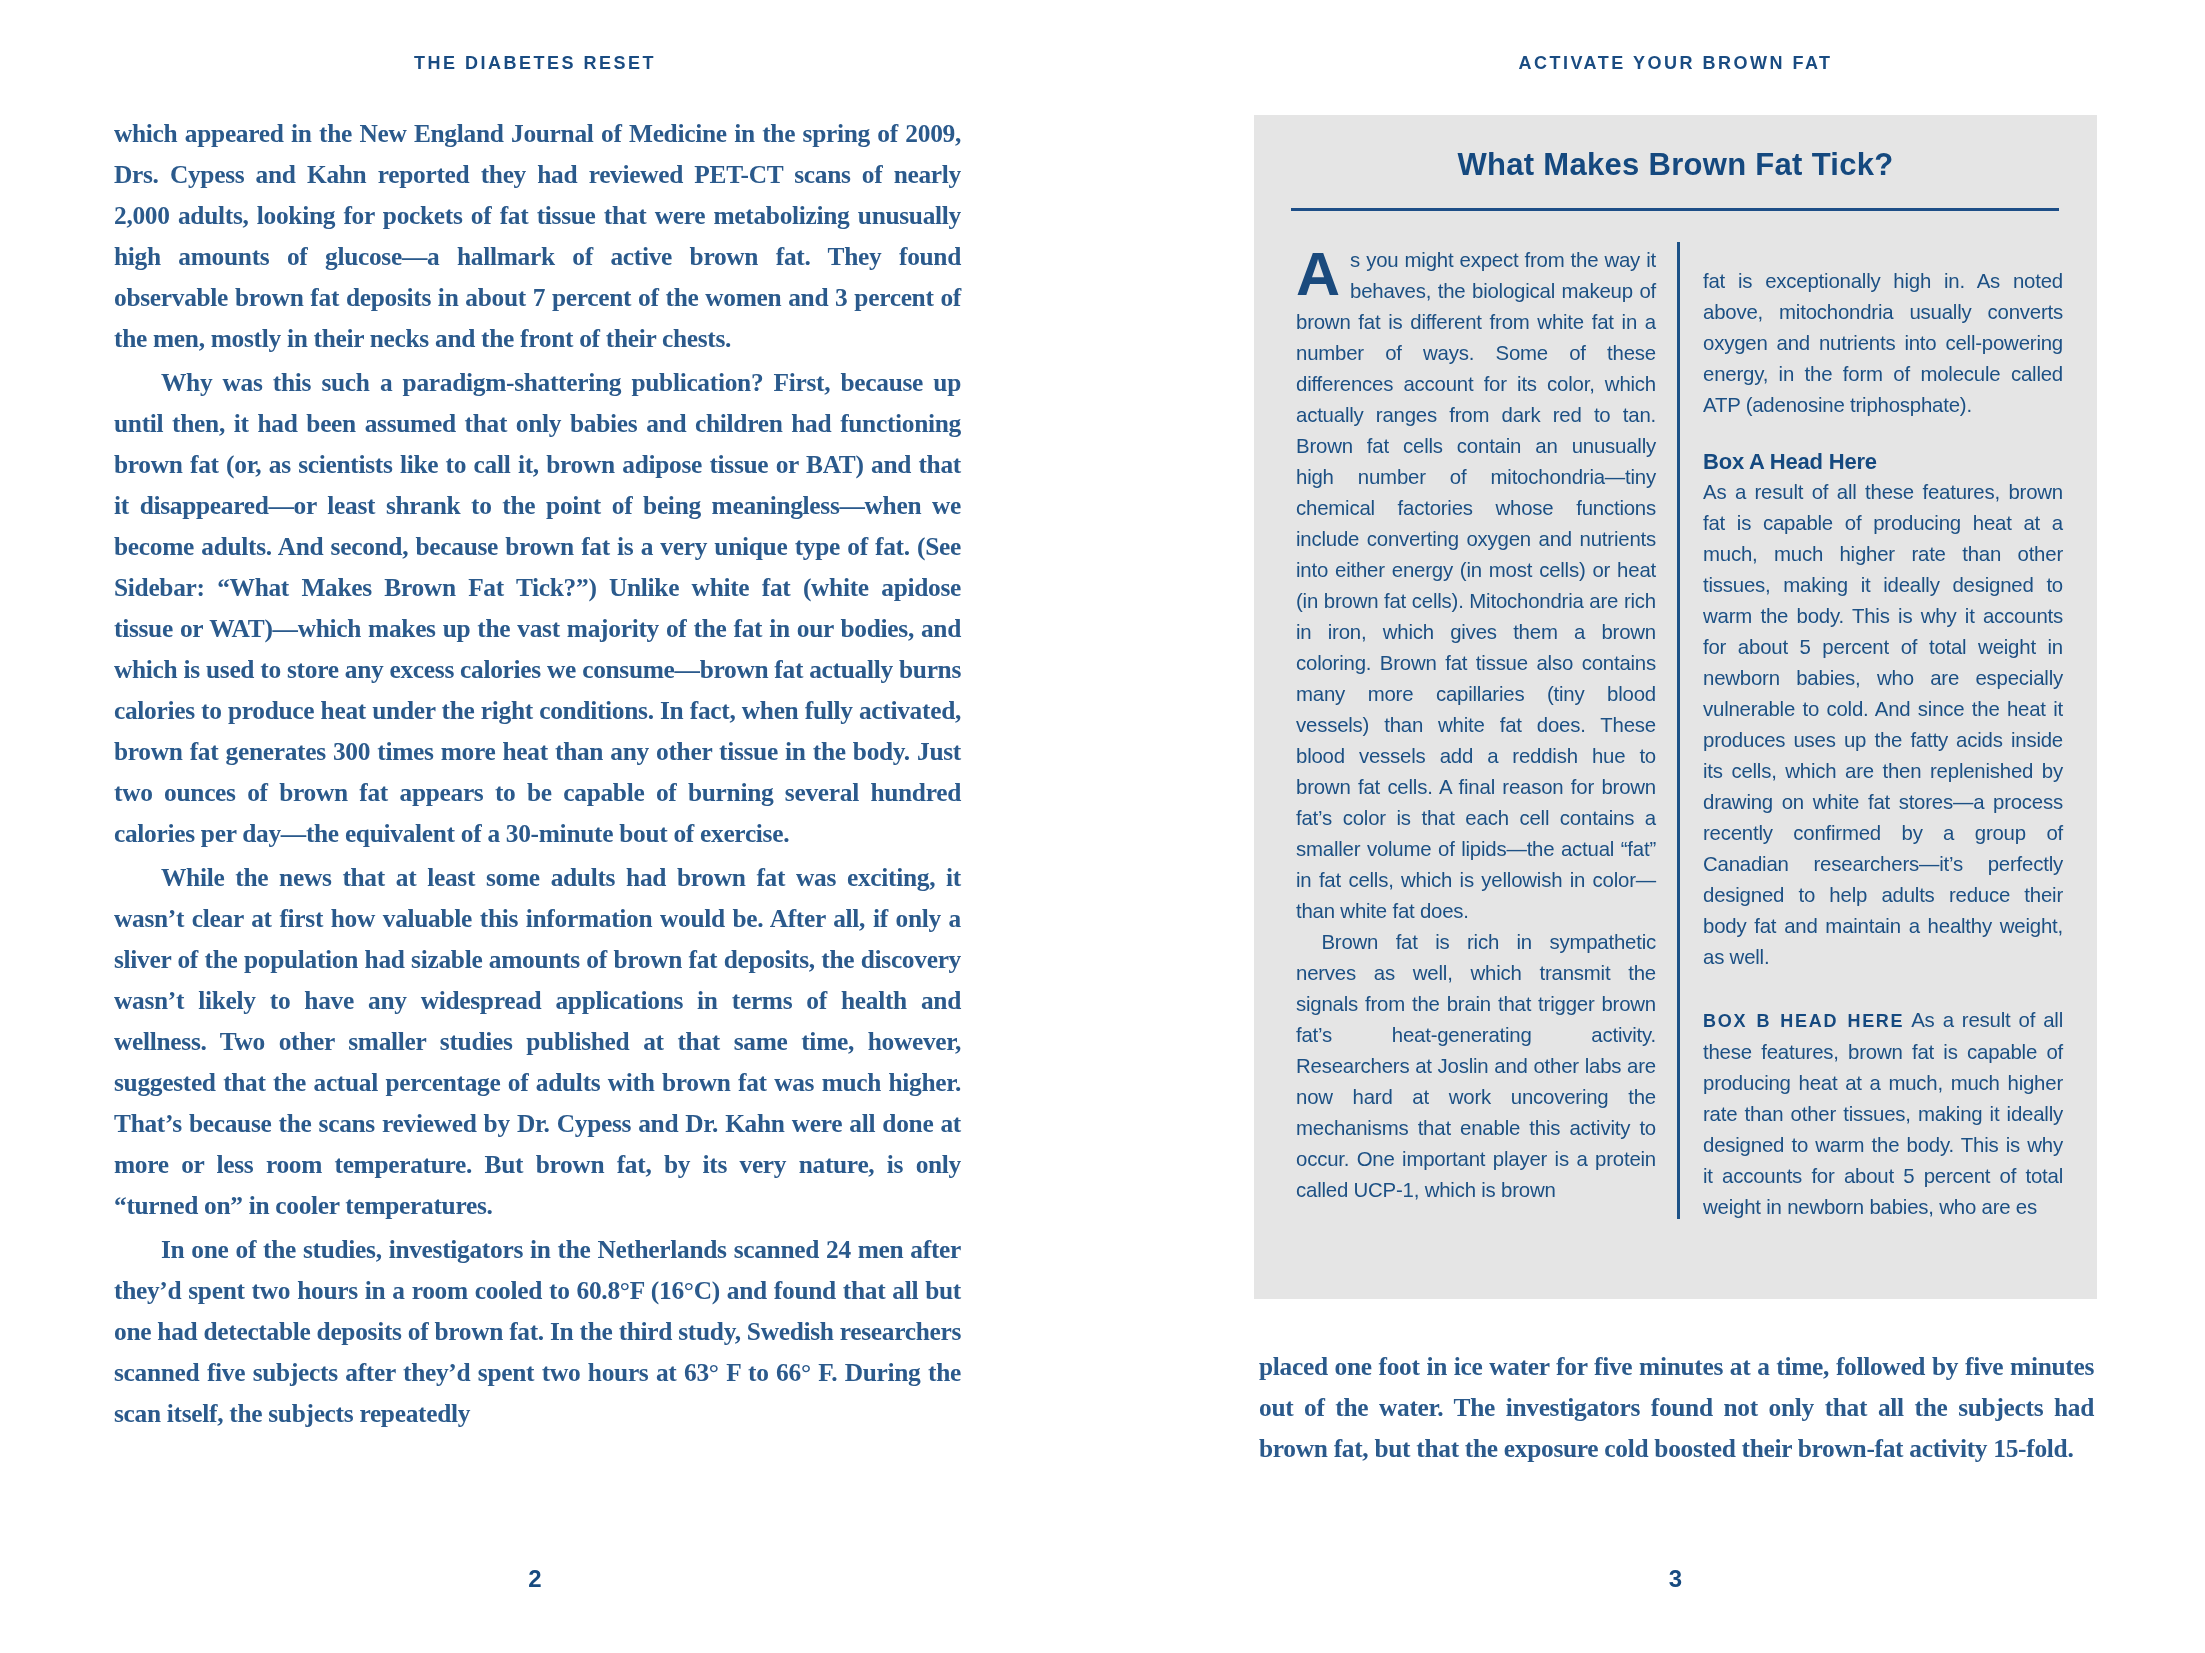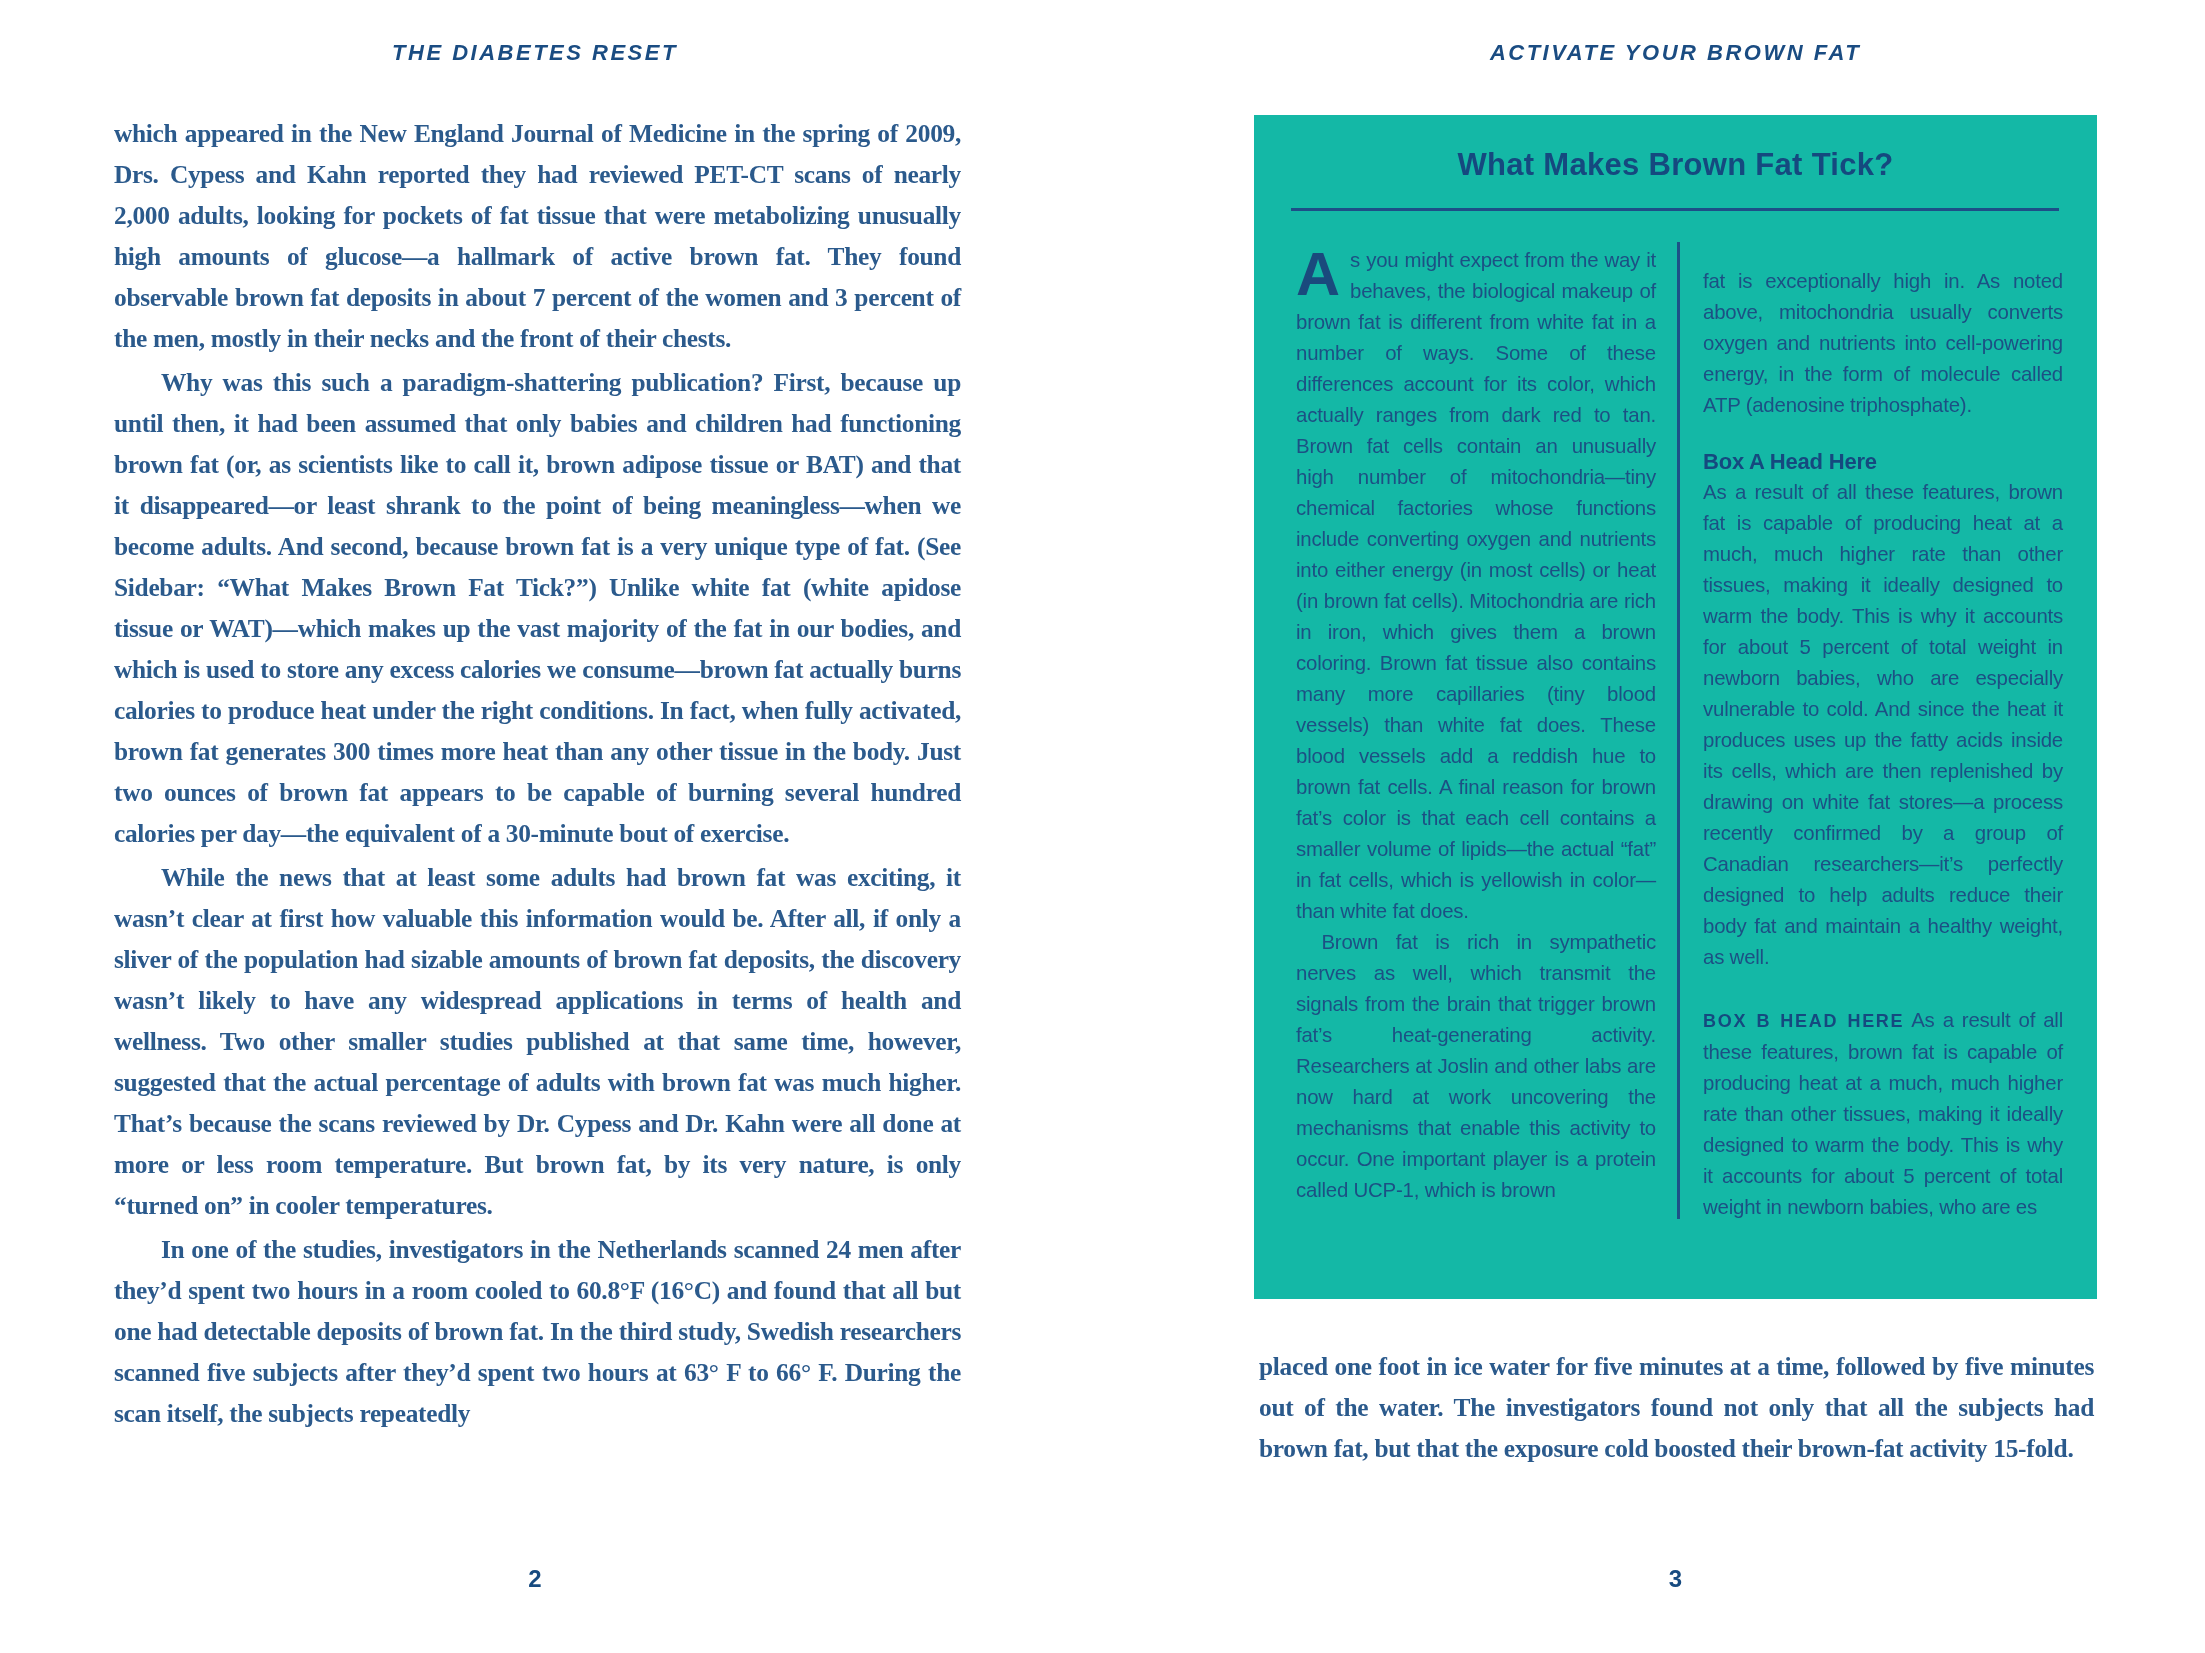--- a/index.html
+++ b/index.html
@@ -4,43 +4,43 @@
 <style>
   html,body{margin:0;padding:0;}
   body{
     width:2205px;height:1654px;
     background:#ffffff;
     position:relative;
     overflow:hidden;
     font-family:"Liberation Serif", "DejaVu Serif", serif;
   }
   .running-head{
-    position:absolute;top:40px;
+    position:absolute;top:53px;
     font-family:"Liberation Sans","DejaVu Sans",sans-serif;
-    font-weight:bold;font-size:22px;letter-spacing:2.5px;
-    color:#1a4c82;text-align:center;font-style:italic;
+    font-weight:bold;font-size:18px;letter-spacing:2.5px;
+    color:#1a4c82;text-align:center;
   }
   .rh-left{left:106px;width:858px;}
   .rh-right{left:1254px;width:843px;}
 
   
   .body-block{
     position:absolute;left:111px;top:110px;width:853px;
     color:#2b5a8c;
     font-size:25.4px;line-height:41px;letter-spacing:-0.3px;
   }
   .body-block p, .below-para p{
     margin:3px;text-align:justify;font-weight:bold;
   }
   .body-block p.ind{text-indent:47px;}
 
   
   .sidebar{
     position:absolute;left:1254px;top:115px;width:843px;height:1184px;
-    background:#14b8a6;
+    background:#e5e5e5;
   }
   .sb-title{
     position:absolute;top:32px;left:0;width:100%;
     text-align:center;
     font-family:"Liberation Sans","DejaVu Sans",sans-serif;
     font-weight:bold;font-size:31px;letter-spacing:0.3px;
     color:#15497f;
   }
   .sb-rule{
     position:absolute;top:93px;left:37px;width:768px;height:3.4px;

